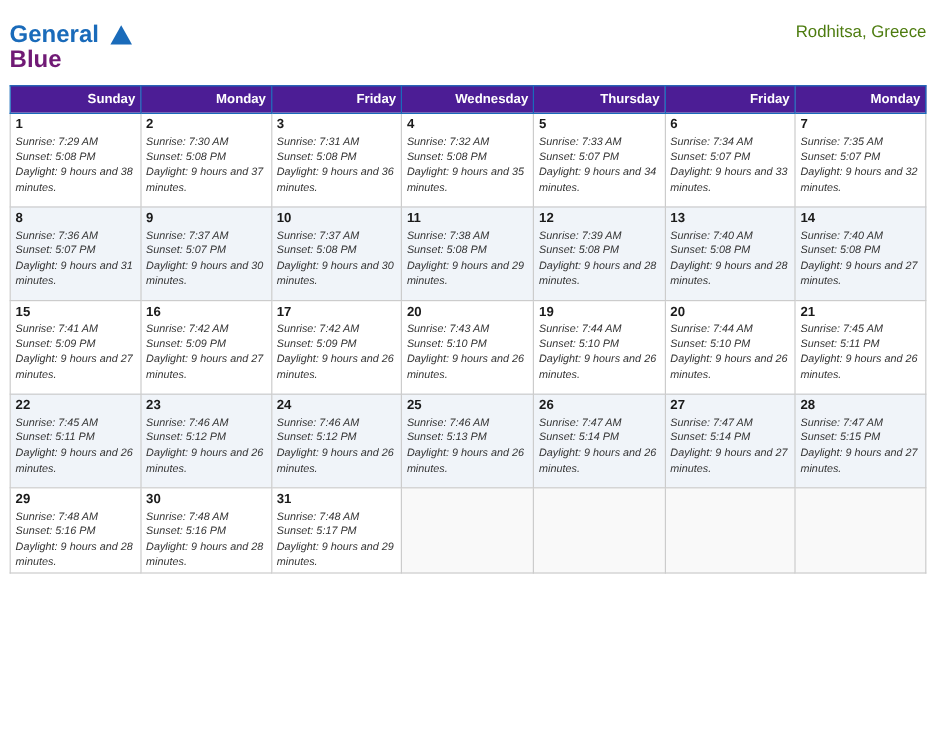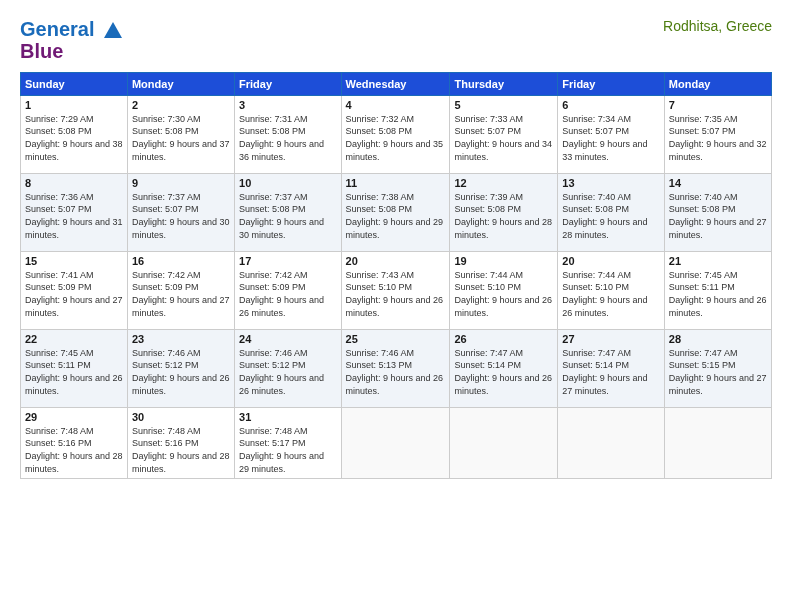--- a/index.html
+++ b/index.html
@@ -6,21 +6,21 @@
     body {
       font-family: Arial, sans-serif;
       background: #fff;
       width: 792px;
       height: 612px;
       overflow: hidden;
     }
     .page {
       width: 792px;
       height: 612px;
-      padding: 18px 20px 10px 20px;
+      padding: 18px 20px 10px 8px;
       background: #fff;
     }
     .header {
       display: flex;
       justify-content: space-between;
       align-items: flex-start;
       margin-bottom: 10px;
     }
     .logo {
       display: flex;
@@ -37,24 +37,24 @@
     .location {
       font-size: 14px;
       color: #4d7c0f;
     }
     .calendar {
       width: 100%;
       border-collapse: collapse;
       font-size: 9.5px;
     }
     .calendar th {
-      background: #1d4ed8;
+      background: #4c1d95;
       color: #fff;
       padding: 5px 4px;
-      text-align: left;
+      text-align: right;
       font-size: 11px;
       font-weight: bold;
       border: 1px solid #1a6bba;
     }
     .calendar td {
       border: 1px solid #ccc;
       vertical-align: top;
       padding: 3px 4px;
       width: 113px;
       height: 78px;
@@ -67,20 +67,21 @@
       font-size: 11px;
       font-weight: bold;
       color: #1a1a1a;
       display: block;
       margin-bottom: 2px;
     }
     .day-info {
       color: #333;
       font-size: 9px;
       line-height: 1.4;
+      font-style: italic;
     }
     .empty-cell {
       background: #f9f9f9 !important;
     }
     .last-row td {
       height: 68px;
     }
   </style>
 </head>
 <body>

